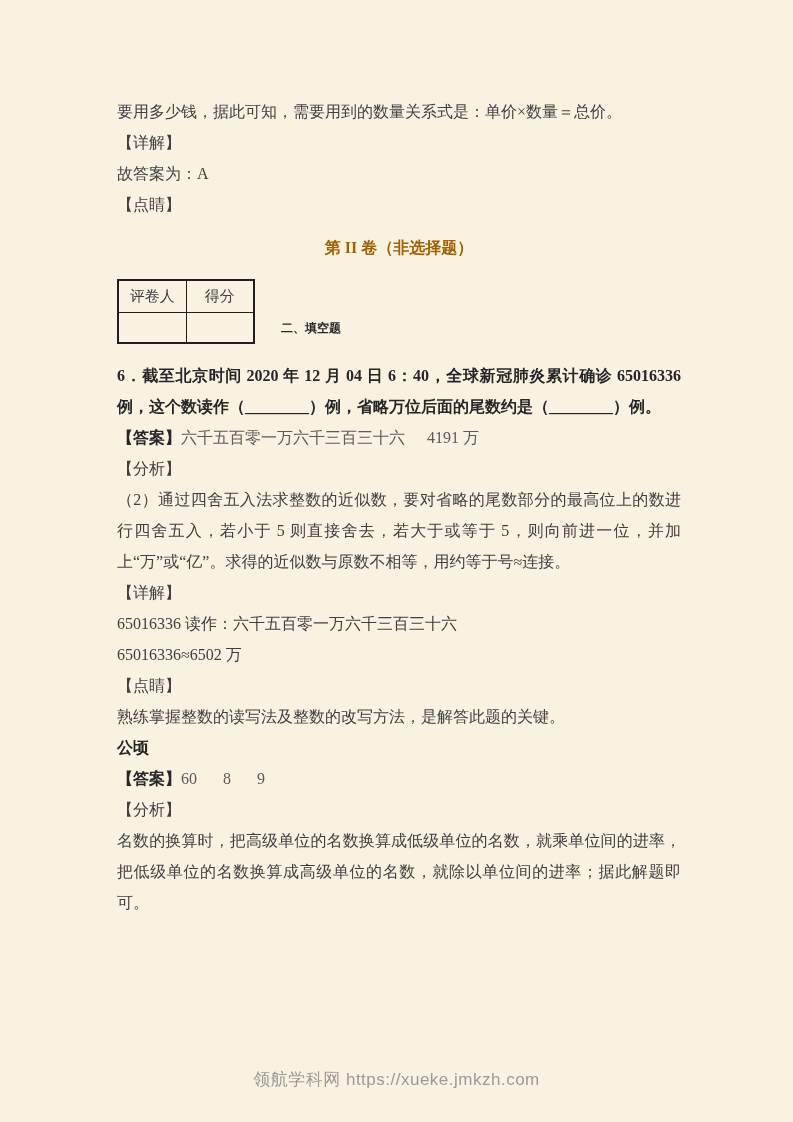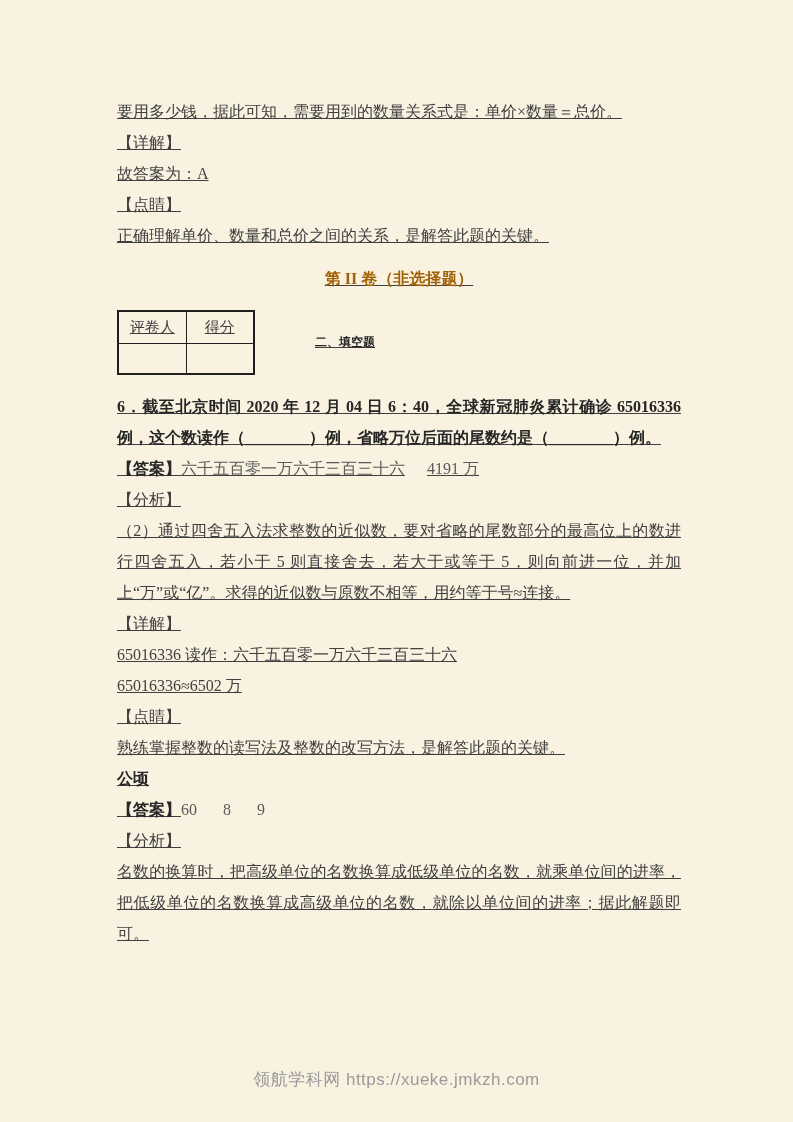--- a/index.html
+++ b/index.html
@@ -8,42 +8,40 @@
     position: relative;
     width: 793px;
     height: 1122px;
     margin: 0 auto;
     background: #f9f2e0;
     overflow: hidden;
     font-family: "Liberation Serif", "DejaVu Serif", serif;
     color: #3f3f3f;
     font-size: 16px;
     line-height: 31px;
-    text-decoration: underline;
   }
   .content {
     padding: 96px 112px 0 117px;
   }
   .para { text-align: justify; }
   .bold { font-weight: bold; color: #262626; }
   .q-text { font-weight: bold; color: #262626; text-align: justify; }
   .label-line { color: #3f3f3f; }
   .answer-val { color: #5a5a5a; }
   .vol-title {
     margin-top: 12px;
     text-align: center;
     font-weight: bold;
     color: #a16207;
     font-size: 16px;
   }
   .table-row-wrap {
     margin-top: 16px;
     display: flex;
-    align-items: center;
-    gap: 34px;
+    align-items: flex-end;
   }
   table.score-table {
     border-collapse: collapse;
     border: 2px solid #1f1f1f;
   }
   table.score-table td {
     border: 1px solid #1f1f1f;
     text-align: center;
     vertical-align: middle;
     font-size: 15px;
@@ -76,21 +74,20 @@
 </head>
 <body>
 
 <div class="page">
   <div class="content">
 
     <p class="para">要用多少钱，据此可知，需要用到的数量关系式是：单价×数量＝总价。</p>
     <p class="label-line">【详解】</p>
     <p class="para">故答案为：A</p>
     <p class="label-line">【点睛】</p>
-    <p class="para">正确理解单价、数量和总价之间的关系，是解答此题的关键。</p>
 
     <div class="vol-title">第 II 卷（非选择题）</div>
 
     <div class="table-row-wrap">
       <table class="score-table">
         <tbody>
           <tr>
             <td class="score-hdr">评卷人</td>
             <td class="score-hdr">得分</td>
           </tr>

